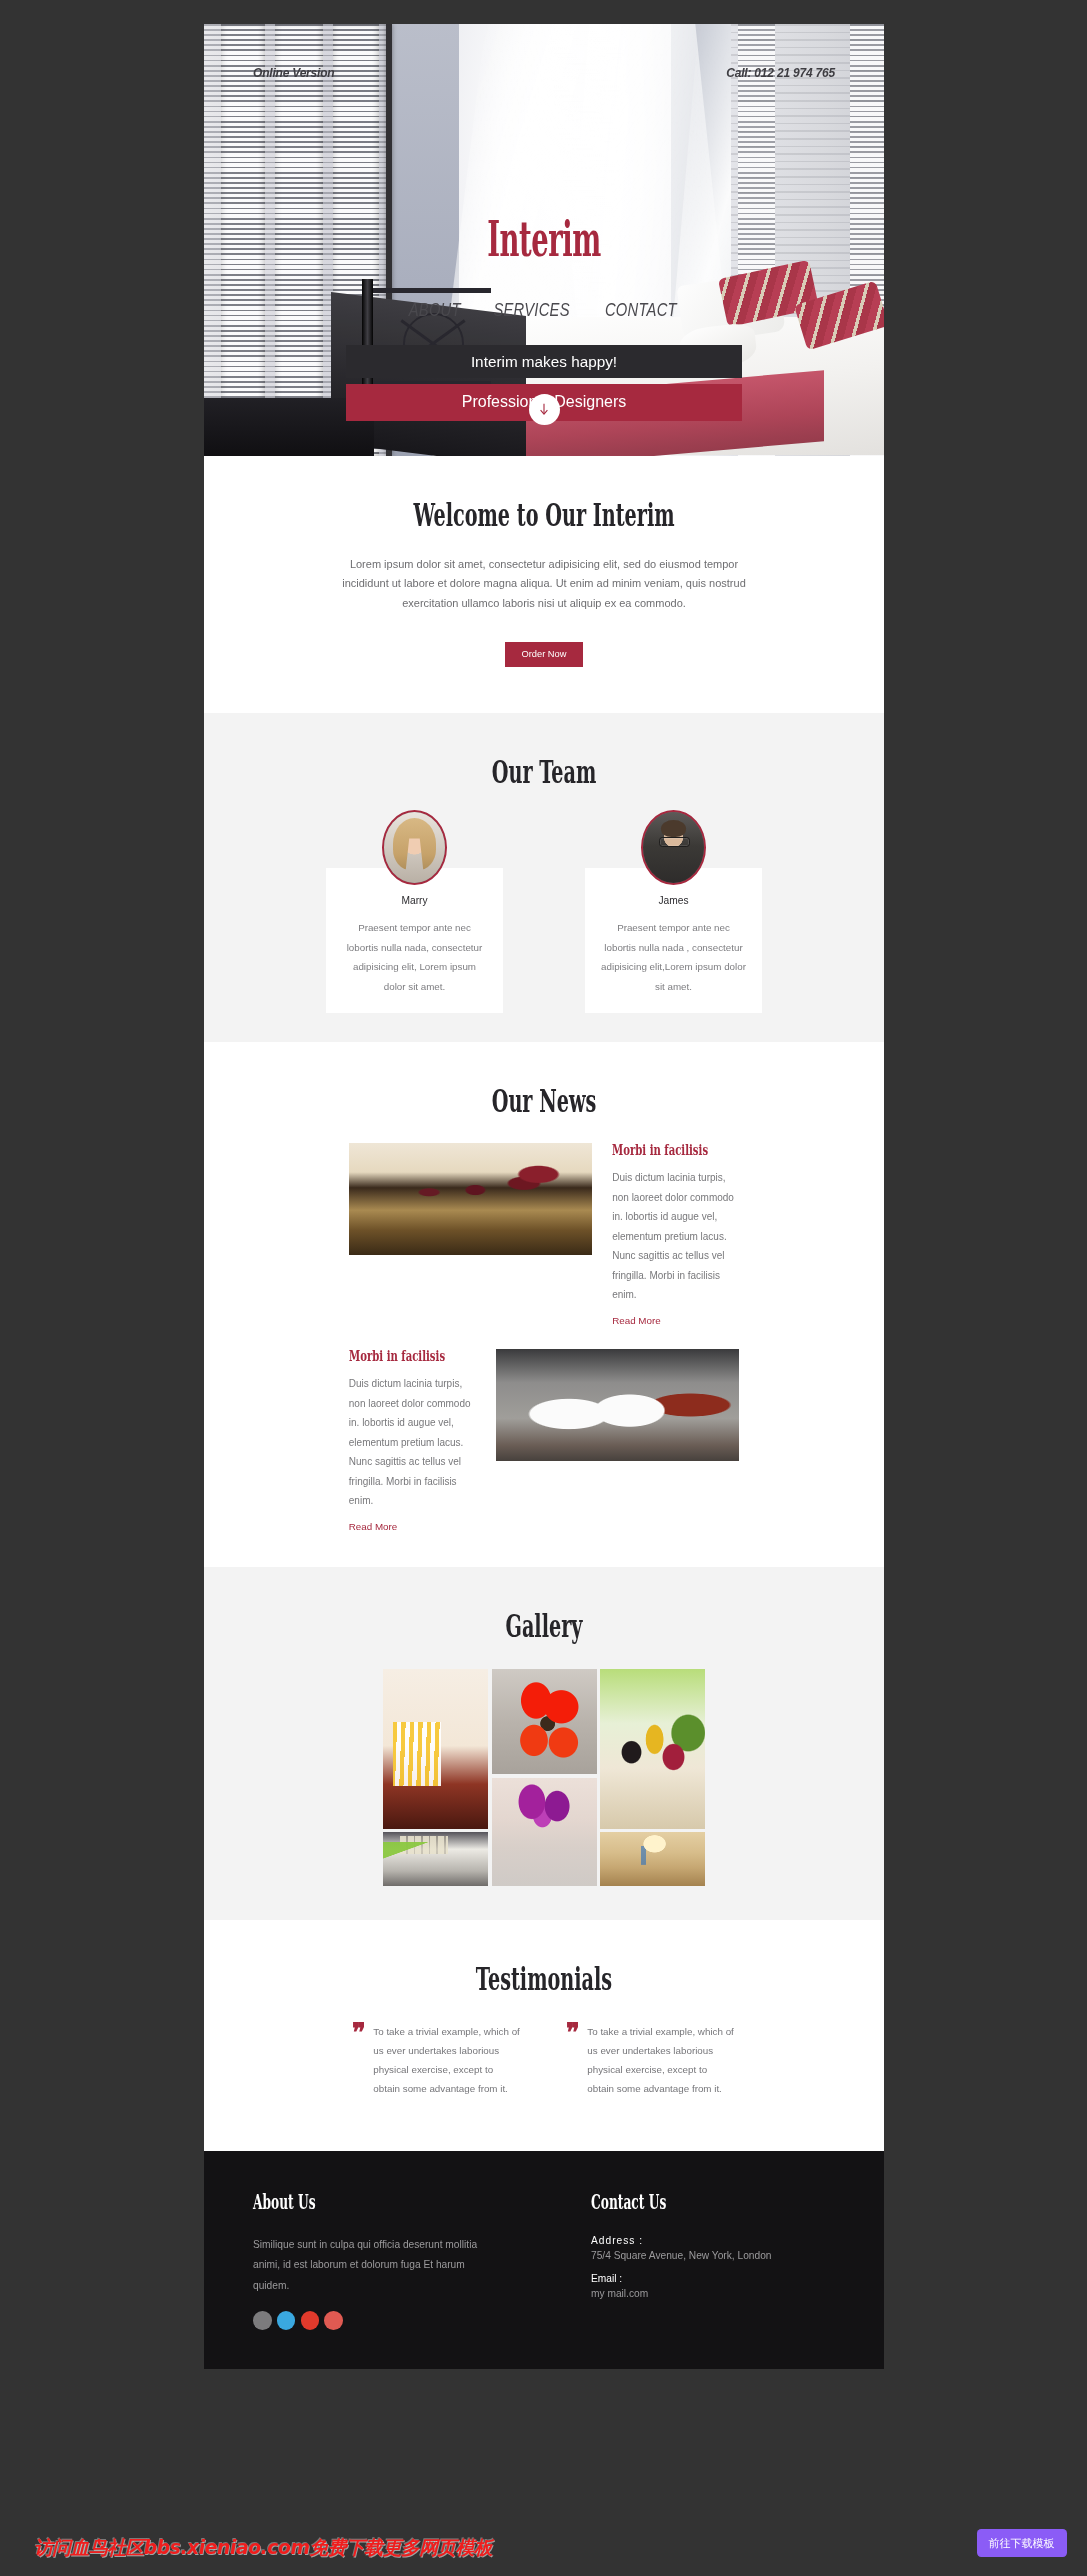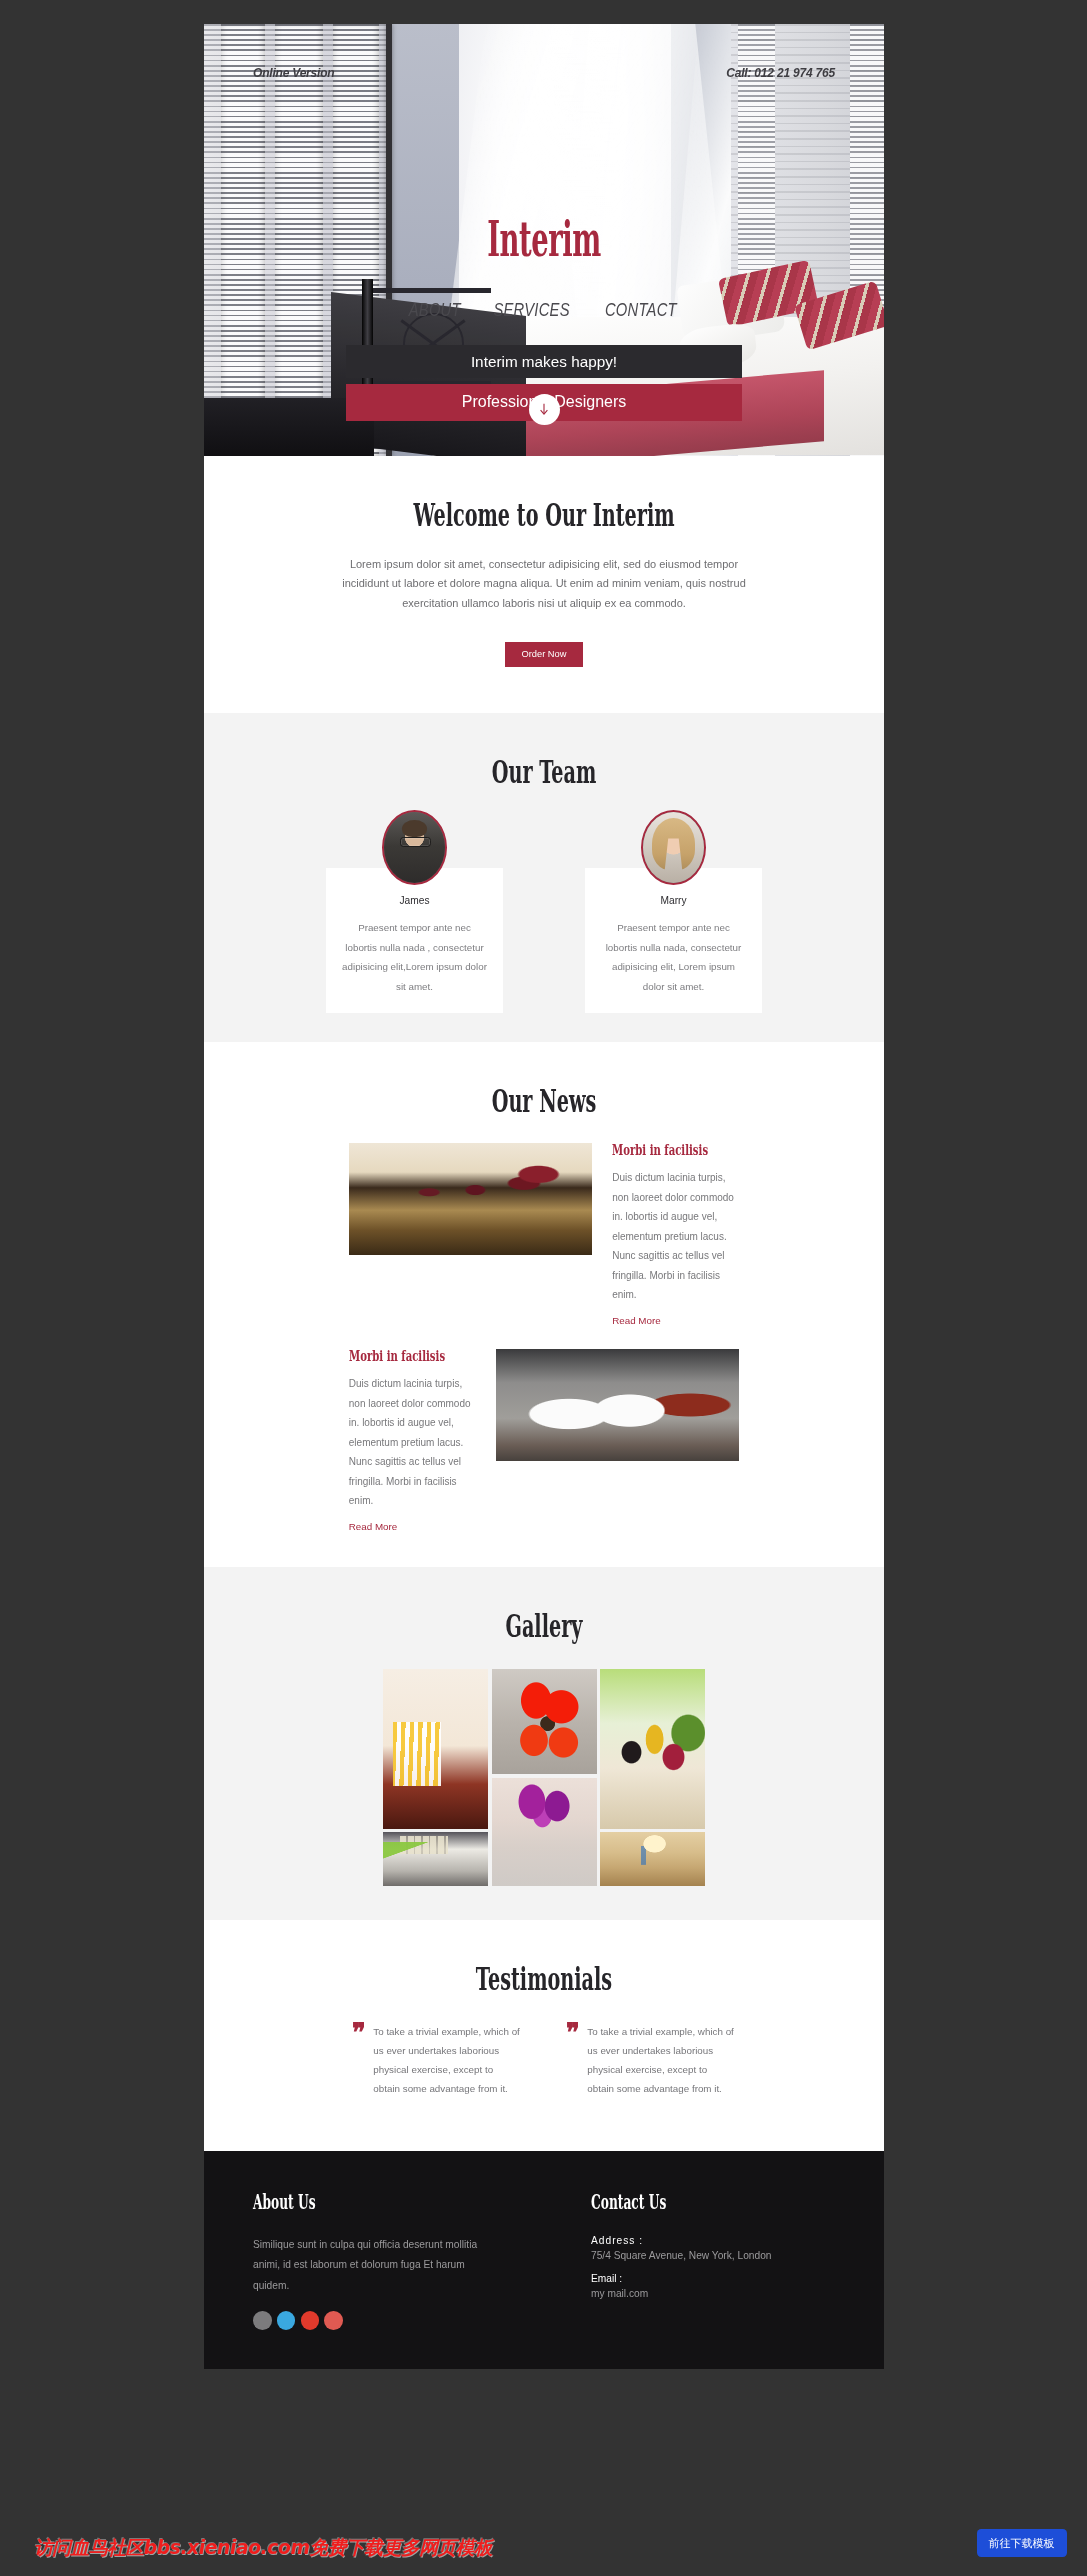--- a/index.html
+++ b/index.html
@@ -382,21 +382,21 @@
   
   .watermark {
     position: absolute; left: 34px; bottom: 15.3px; z-index: 40;
     font-family: "DejaVu Sans", sans-serif; font-weight: bold; font-style: italic;
     font-size: 18.7px; color: #f01d1d; white-space: nowrap;
     text-shadow: 0.8px 0.8px 0 rgba(255,255,255,.55), -0.8px -0.8px 0 rgba(255,255,255,.35);
     letter-spacing: -0.4px;
   }
   .dl-btn {
     position: absolute; right: 20.4px; bottom: 18.7px; z-index: 40;
-    background: #1d4ed8; color: #fff; border: 0; border-radius: 4.2px;
+    background: #8b5cf6; color: #fff; border: 0; border-radius: 4.2px;
     padding: 6.8px 12px; font-size: 11px; cursor: pointer;
     font-family: "DejaVu Sans", sans-serif;
   }
 </style>
 </head>
 <body>
 
 <div class="page">
   <div class="site">
 
@@ -464,34 +464,34 @@
       <div class="sec-title">Welcome to Our Interim</div>
       <p class="welcome-body">Lorem ipsum dolor sit amet, consectetur adipisicing elit, sed do eiusmod tempor incididunt ut labore et dolore magna aliqua. Ut enim ad minim veniam, quis nostrud exercitation ullamco laboris nisi ut aliquip ex ea commodo.</p>
       <button class="order-btn">Order Now</button>
     </div>
 
     <div class="sec grey">
       <div class="sec-title">Our Team</div>
       <div class="team-row" style="padding-top:22px;">
         <div class="member">
           <div class="avatar">
+              <div class="av-marry"></div>
+            </div>
+          <div class="card">
+            <div class="card-name">Marry</div>
+            <div class="card-text">Praesent tempor ante nec lobortis nulla nada, consectetur adipisicing elit, Lorem ipsum dolor sit amet.</div>
+          </div>
+        </div>
+        <div class="member">
+          <div class="avatar">
               <div class="av-james"></div>
             </div>
           <div class="card">
             <div class="card-name">James</div>
             <div class="card-text">Praesent tempor ante nec lobortis nulla nada , consectetur adipisicing elit,Lorem ipsum dolor sit amet.</div>
-          </div>
-        </div>
-        <div class="member">
-          <div class="avatar">
-              <div class="av-marry"></div>
-            </div>
-          <div class="card">
-            <div class="card-name">Marry</div>
-            <div class="card-text">Praesent tempor ante nec lobortis nulla nada, consectetur adipisicing elit, Lorem ipsum dolor sit amet.</div>
           </div>
         </div>
       </div>
       <div class="team-pad"></div>
     </div>
 
     <div class="sec white" style="padding-bottom:34px;">
       <div class="sec-title">Our News</div>
 
       <div class="news-row">

